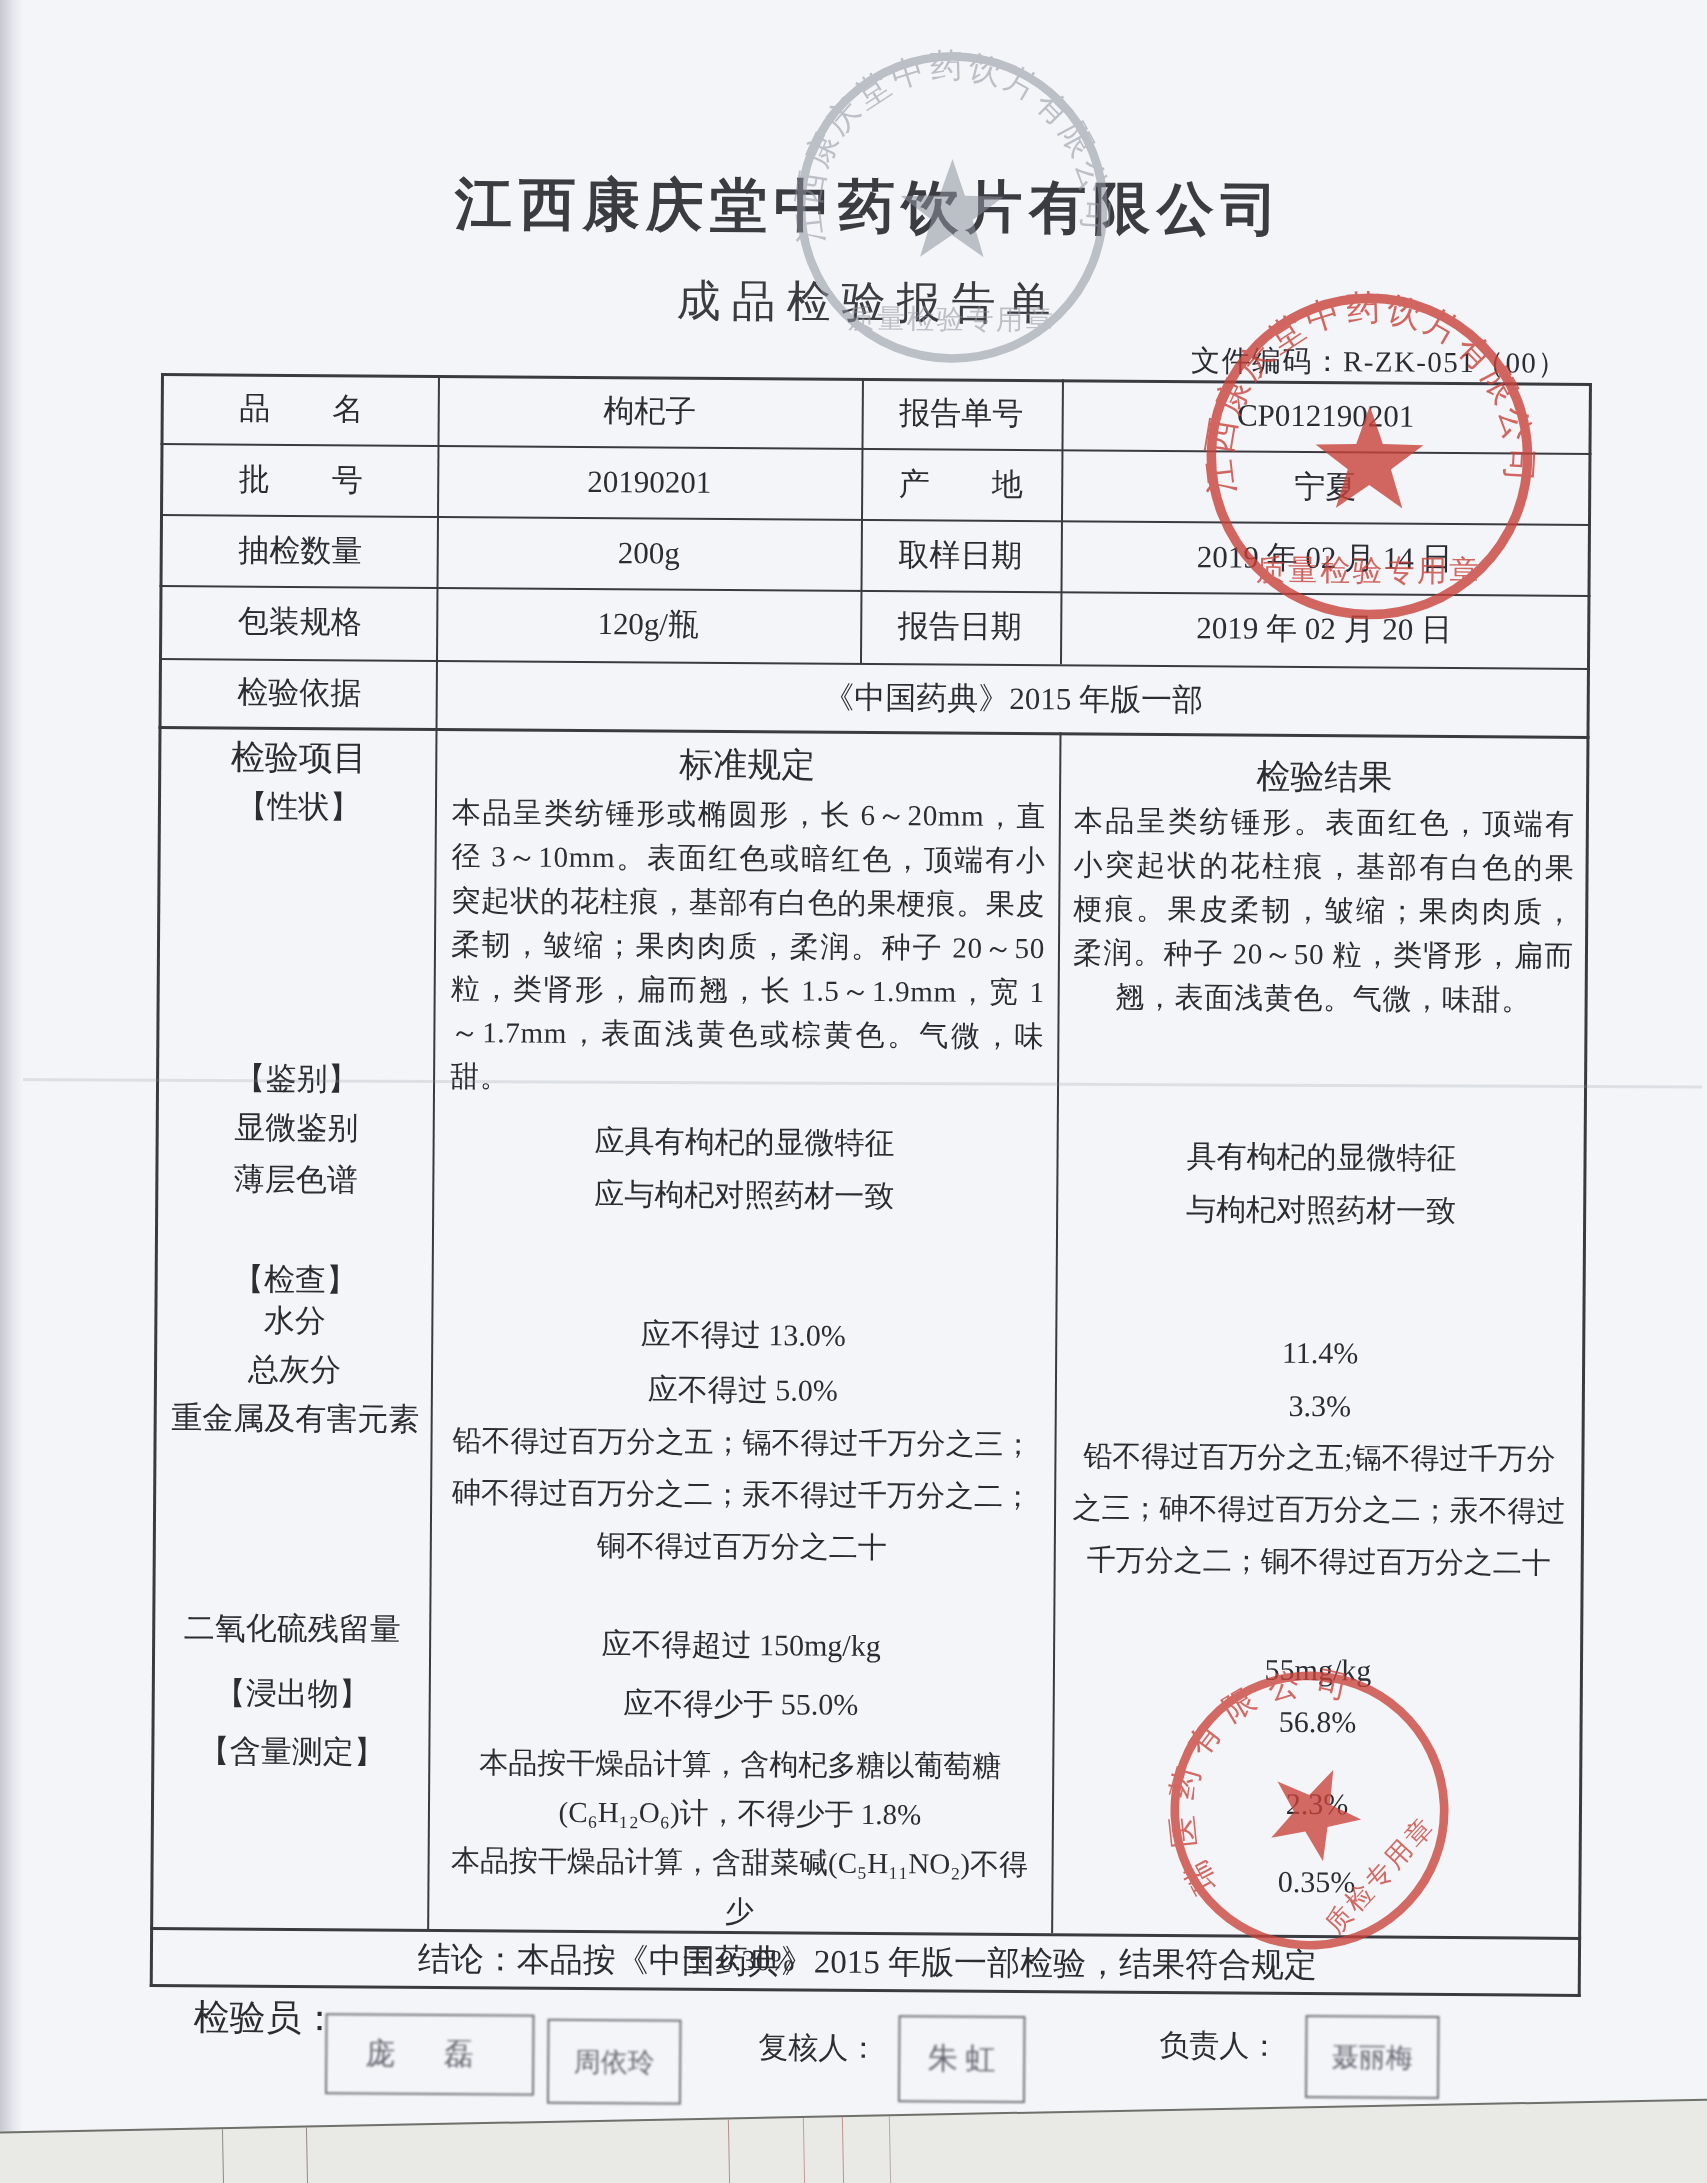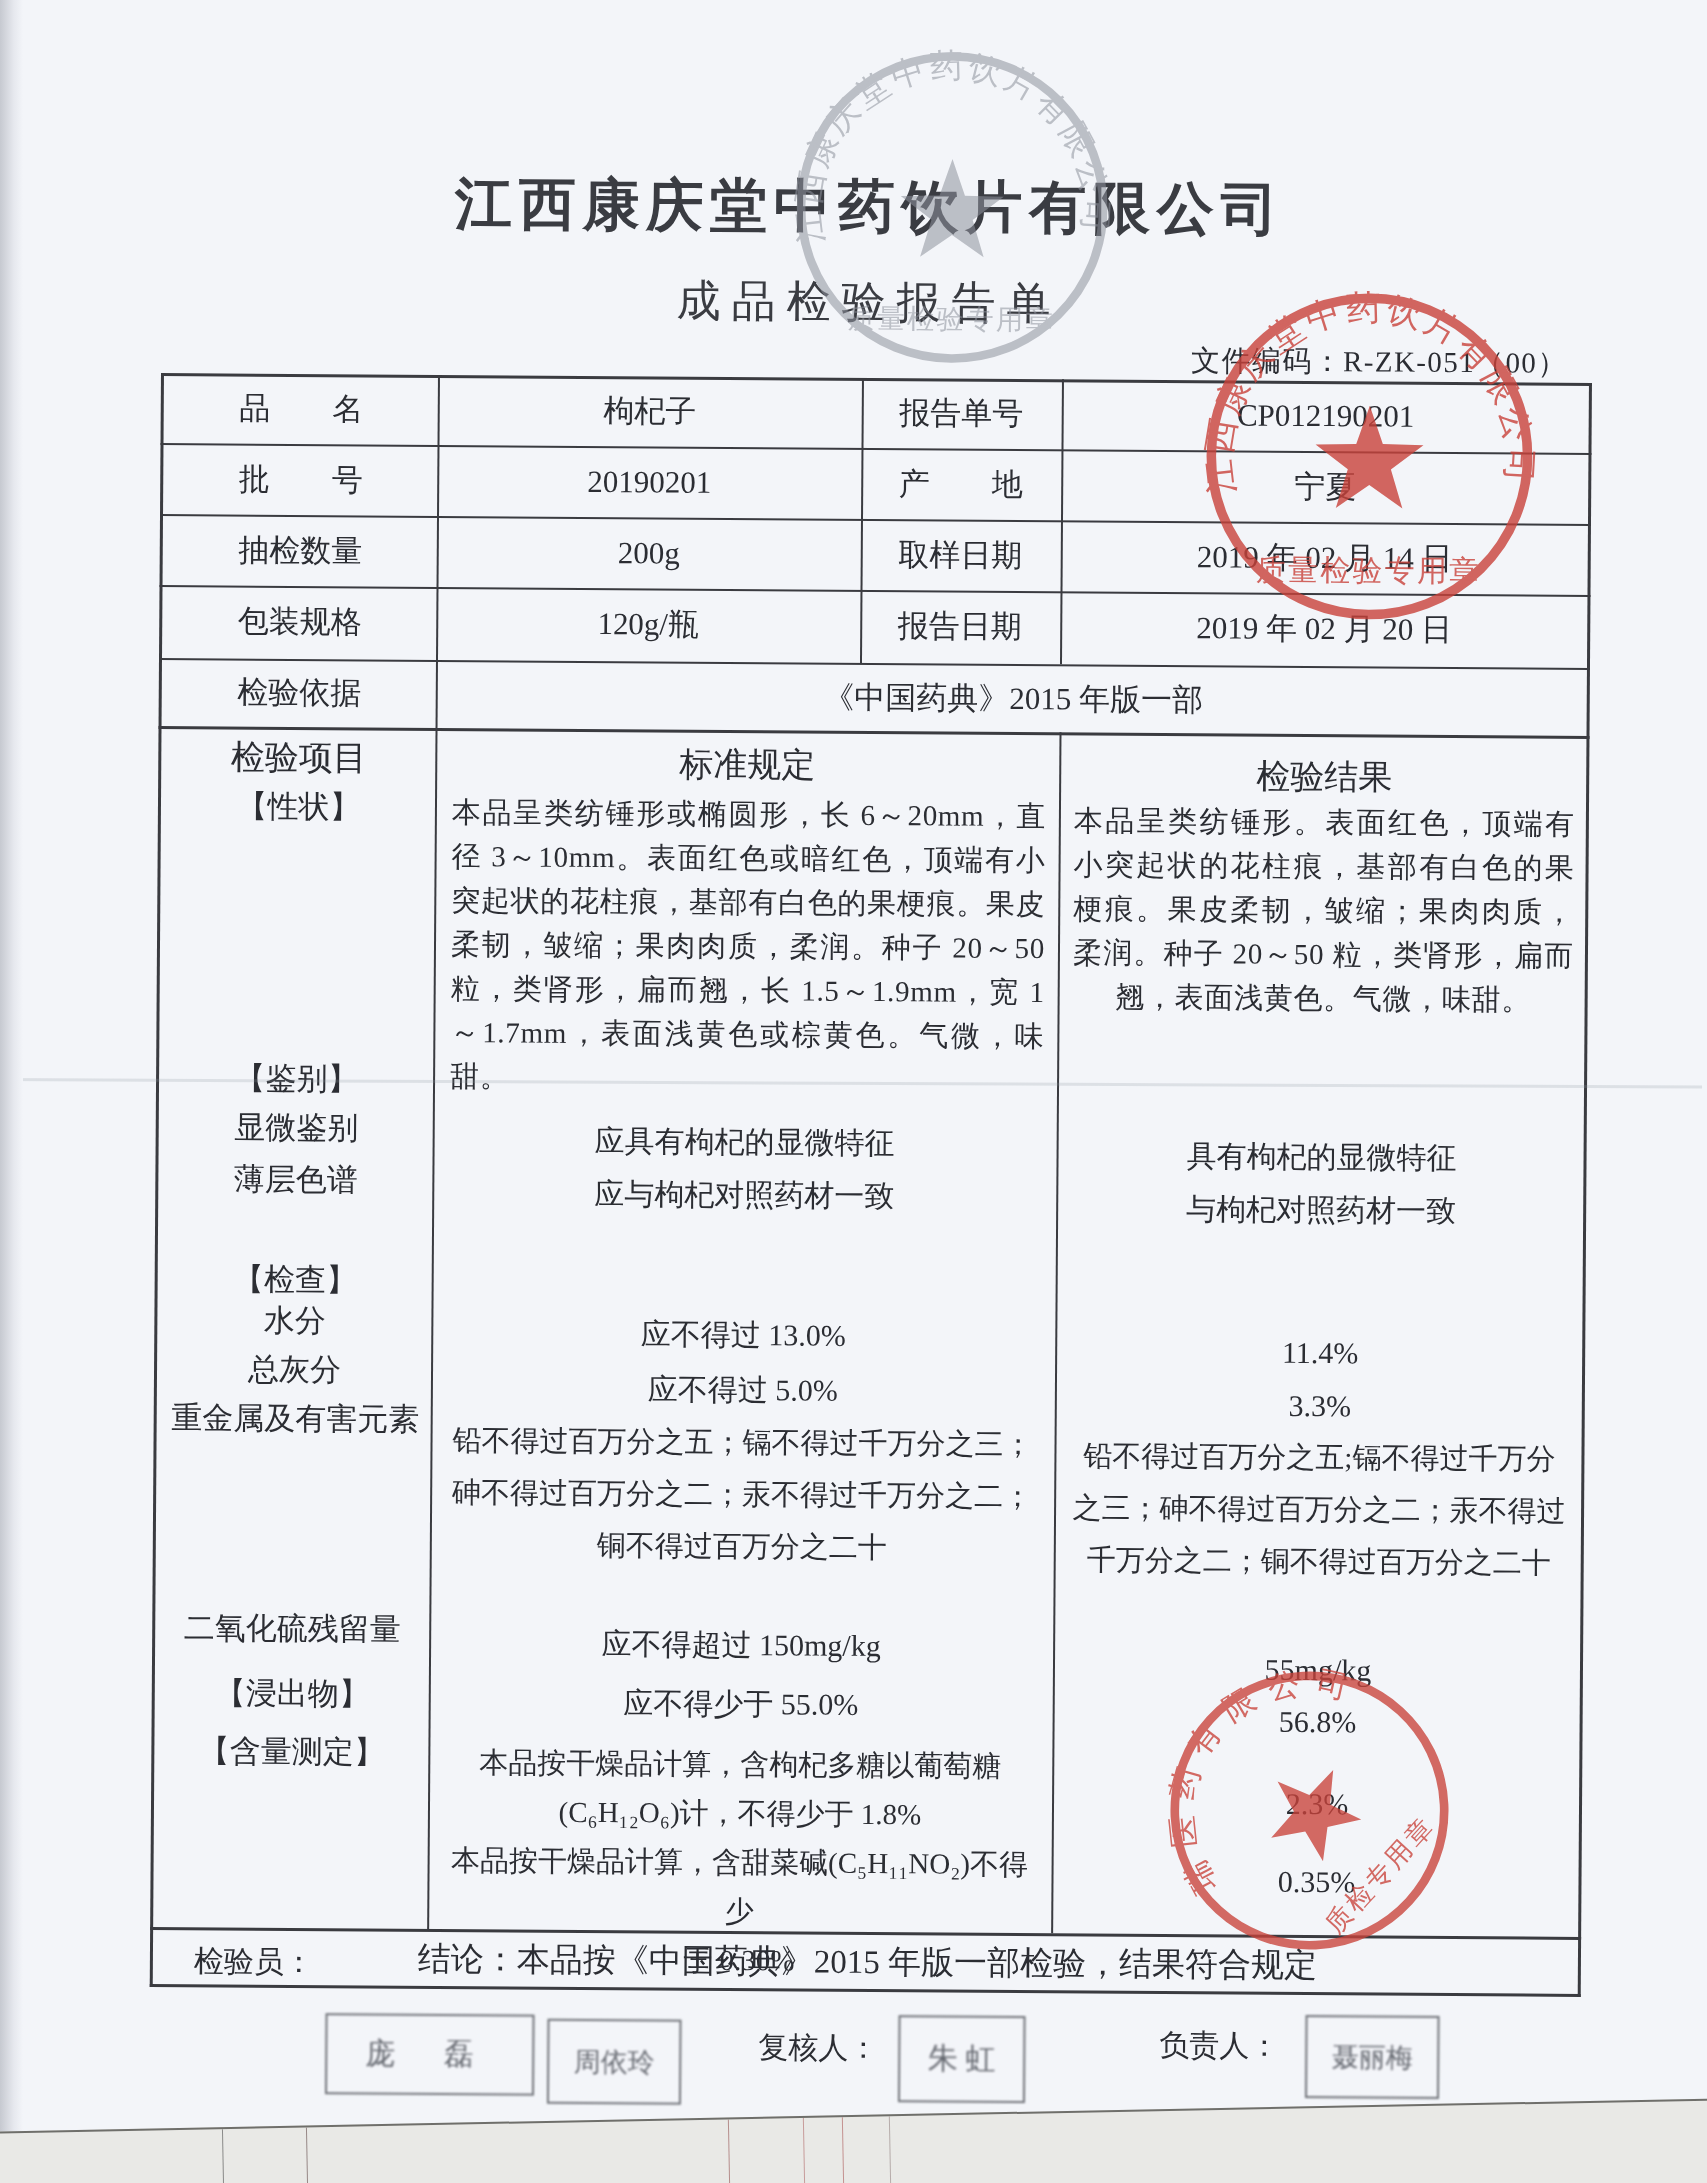--- a/index.html
+++ b/index.html
@@ -121,21 +121,21 @@
   <div class="cellTxt ctr" style="left:168px;top:1732px;width:267px;">【含量测定】</div>
   <div class="cellTxt ctr prelines" style="left:451px;top:1736px;width:598px;font-size:29px;line-height:49px;">本品按干燥品计算，含枸杞多糖以葡萄糖
 (C₆H₁₂O₆)计，不得少于 1.8%
 本品按干燥品计算，含甜菜碱(C₅H₁₁NO₂)不得少
 于 0.30%</div>
   <div class="cellTxt ctr" style="left:1074px;top:1777px;width:506px;font-size:30px;">2.3%</div>
   <div class="cellTxt ctr" style="left:1074px;top:1855px;width:506px;font-size:30px;">0.35%</div>
 
   <div class="cellTxt ctr" style="left:168px;top:1937px;width:1421px;font-size:33px;">结论：本品按《中国药典》2015 年版一部检验，结果符合规定</div>
 
-  <div class="abs" style="left:205px;top:1941px;font-size:30px;font-family:Liberation Serif, serif;">检验员：</div>
+  <div class="abs" style="left:205px;top:1993px;font-size:36px;font-family:Liberation Serif, serif;">检验员：</div>
   <div class="sigbox" style="left:337px;top:2012px;width:205px;height:77px;letter-spacing:20.5px;">庞 磊</div>
   <div class="sigbox" style="left:559px;top:2016px;width:130px;height:81px;font-size:27px;">周依玲</div>
   <div class="abs" style="left:770px;top:2023px;font-size:30px;">复核人：</div>
   <div class="sigbox" style="left:910px;top:2010px;width:123px;height:83px;">朱 虹</div>
   <div class="abs" style="left:1171px;top:2018px;font-size:30px;">负责人：</div>
   <div class="sigbox" style="left:1317px;top:2007px;width:130px;height:79px;font-size:27px;">聂丽梅</div>
 
   <svg class="stamp" style="left:780px;top:31px;color:#8f939d;opacity:.55;" width="342" height="342" viewBox="0 0 600 600">
     <circle cx="300" cy="300" r="265" fill="none" stroke="currentColor" stroke-width="15"></circle>
     <path id="arcB" d="M 83,385 A 232,232 0 1 1 517,385" fill="none"></path>

